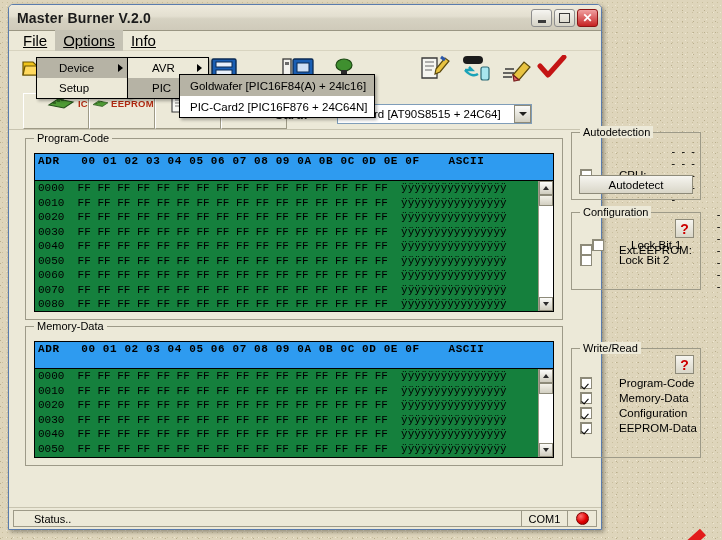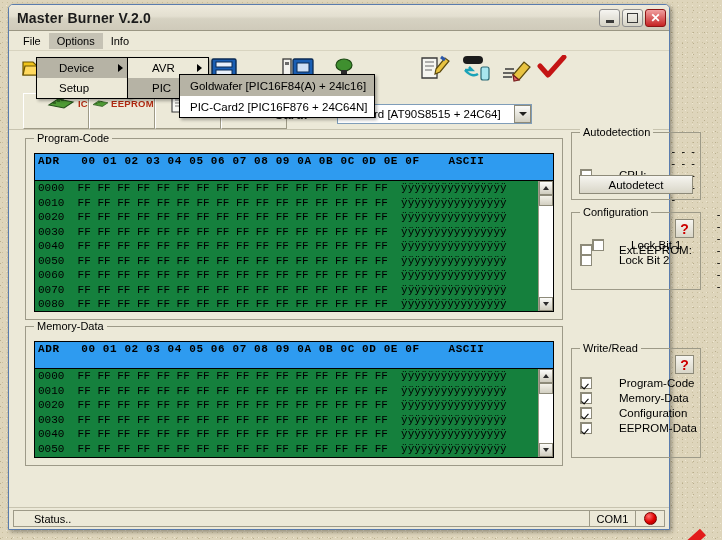--- a/index.html
+++ b/index.html
@@ -16,21 +16,21 @@
     background-image:
       radial-gradient(#c9bf9e 0.7px, transparent 0.8px),
       radial-gradient(#efe8d3 0.7px, transparent 0.8px),
       radial-gradient(#b9ae8c 0.6px, transparent 0.7px);
     background-size:5px 5px,7px 7px,11px 11px;
     background-position:0 0,3px 2px,6px 5px;
   }
 
   
   #window{
-    position:absolute;left:8px;top:4px;width:662px;height:526px;
+    position:absolute;left:8px;top:4px;width:594px;height:526px;
     background:#ece9d8;
     border:1px solid #5a7cad;
     border-radius:5px 5px 0 0;
     box-shadow:2px 2px 4px rgba(0,0,0,.35);
     box-sizing:border-box;
   }
   .titlebar{
     height:25px;
     background:linear-gradient(to bottom,#eeeadc 0%,#e3dfd0 45%,#d6d2c2 55%,#cfcaba 100%);
     border-bottom:1px solid #9a9683;
@@ -58,21 +58,21 @@
   .wbtn .gmax{width:9px;height:8px;border:1.5px solid #3a3a3a;}
   .wbtn .gcl{color:#fff;font-size:12px;font-weight:bold;line-height:10px;font-family:"Liberation Sans",sans-serif;}
 
   
   .menubar{
     height:19px;background:#ece9d8;
     display:flex;align-items:center;padding-left:6px;
     border-bottom:1px solid #d8d4c0;
     position:relative;z-index:5;
   }
-  .menuitem{padding:2px 8px;font-size:11px;color:#000;}
+  .menuitem{padding:2px 8px;font-size:15px;color:#000;text-decoration:underline;}
   .menuitem.active{background:#c5c2b4;}
 
   
   .toolbar{
     position:relative;height:78px;background:#ece9d8;
     border-bottom:1px solid #c8c4b0;
   }
   .tb-icon{position:absolute;}
 
   .tabrow{position:absolute;left:14px;top:42px;display:flex;}

